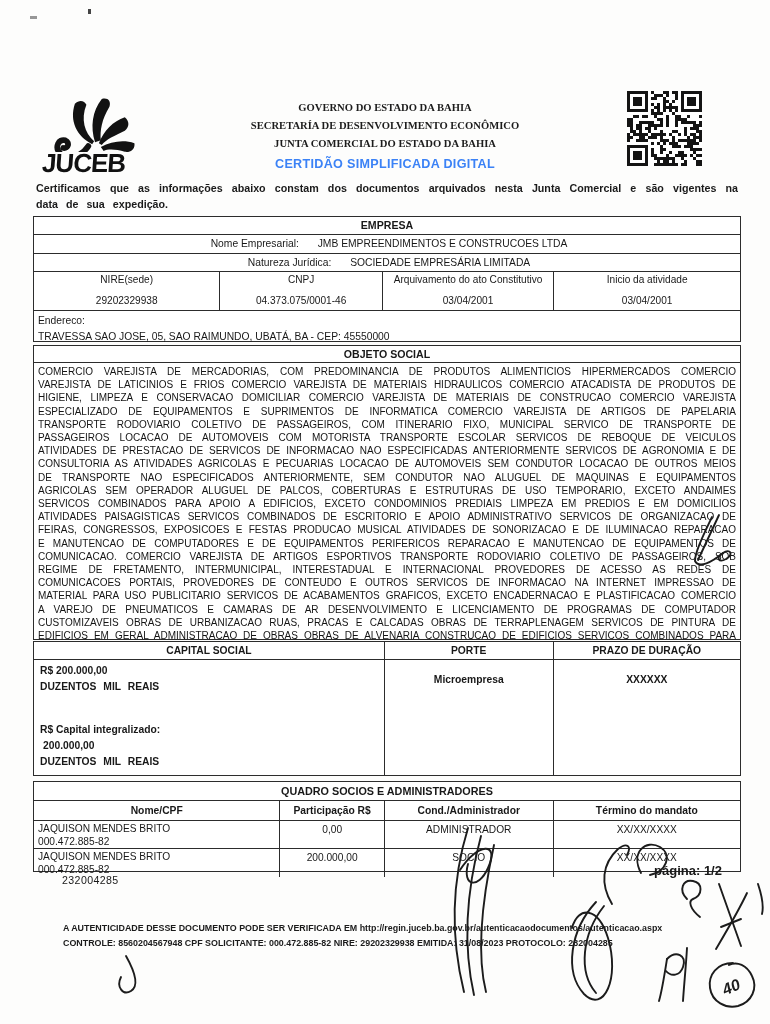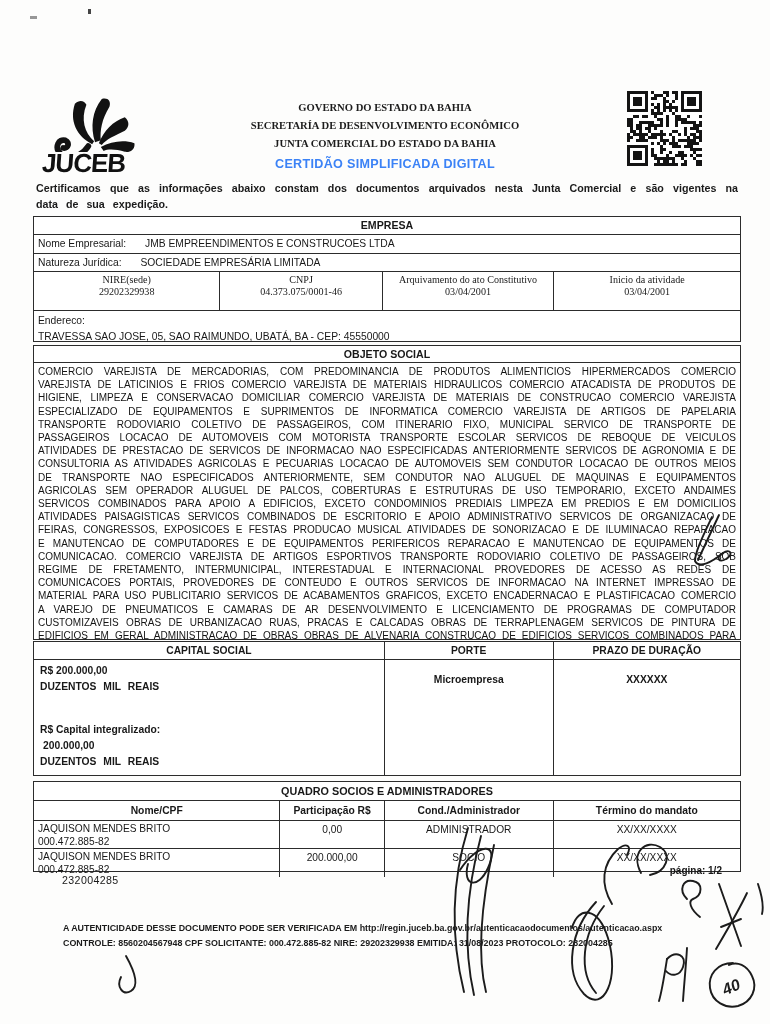--- a/index.html
+++ b/index.html
@@ -18,27 +18,27 @@
   .qr{position:absolute;left:627px;top:91px;width:75px;height:75px;}
   .certify{position:absolute;left:36px;top:181px;width:702px;margin:0;font-size:10.7px;
            font-weight:bold;line-height:15.5px;text-align:justify;word-spacing:5px;color:#1a1a1a;}
   
   .tbl{position:absolute;left:33px;width:708px;border:1.3px solid #2c2c2c;box-sizing:border-box;
        background:#fff;}
   .r-title{border-bottom:1px solid #2c2c2c;text-align:center;font-weight:bold;font-size:10.6px;}
   .t-empresa{top:216px;height:126px;}
   .t-empresa .r-title{height:17px;line-height:17px;}
   .r-line{height:18px;line-height:18px;border-bottom:1px solid #2c2c2c;font-size:10.3px;
-          padding-left:4px;white-space:nowrap;}
+          padding-left:4px;white-space:nowrap;text-align:center;}
   .r-line .val{margin-left:16px;}
   .r-cols{display:grid;grid-template-columns:26.4% 23% 24.3% 26.3%;height:38px;
           border-bottom:1px solid #2c2c2c;}
   .r-cols .cell{border-right:1px solid #2c2c2c;display:flex;flex-direction:column;
-                text-align:center;font-size:10.1px;
-                padding:2px 6px 3px;box-sizing:border-box;line-height:12px;font-family:Liberation Serif, serif;}
+                justify-content:space-between;text-align:center;font-size:10.1px;
+                padding:2px 6px 3px;box-sizing:border-box;line-height:12px;}
   .r-cols .cell:last-child{border-right:none;}
   .r-addr{padding:2px 4px;font-size:10.3px;line-height:16px;}
   .t-objeto{top:345px;height:295px;}
   .t-objeto .r-title{height:16px;line-height:16px;}
   .obj-text{padding:2px 4px 0;font-size:10px;line-height:13.2px;text-align:justify;
             word-spacing:3px;color:#141414;max-height:276px;overflow:hidden;}
   .t-capital{top:641px;height:135px;}
   .hdr3{display:grid;grid-template-columns:49.7% 23.9% 26.4%;height:17px;
         border-bottom:1px solid #2c2c2c;}
   .hdr3 div{border-right:1px solid #2c2c2c;text-align:center;font-weight:bold;
@@ -56,21 +56,21 @@
   .hdr4{height:19px;border-bottom:1px solid #2c2c2c;}
   .hdr4 div{border-right:1px solid #2c2c2c;text-align:center;font-weight:600;
             font-size:10.3px;line-height:19px;}
   .hdr4 div:last-child{border-right:none;}
   .row4{height:27px;border-bottom:1px solid #2c2c2c;}
   .row4:last-child{border-bottom:none;}
   .row4 .qcell{border-right:1px solid #2c2c2c;font-size:10.2px;line-height:13px;
                padding:1px 4px;box-sizing:border-box;position:relative;}
   .row4 .qcell:last-child{border-right:none;}
   .row4 .c{text-align:center;padding-top:2px;}
-  .pagina{position:absolute;right:18px;bottom:0;font-size:10px;font-weight:600;}
+  .pagina{position:absolute;right:18px;bottom:0;font-size:13px;font-weight:600;}
   .doc-number{position:absolute;left:62px;top:874px;font-size:10.6px;letter-spacing:.4px;}
   .footer{position:absolute;left:63px;top:921px;width:665px;font-size:8.9px;font-weight:bold;
           line-height:15px;color:#1b1b1b;}
   .signatures{position:absolute;left:0;top:0;pointer-events:none;z-index:6;}
 </style>
 </head>
 <body>
 
 <div class="page">
 

